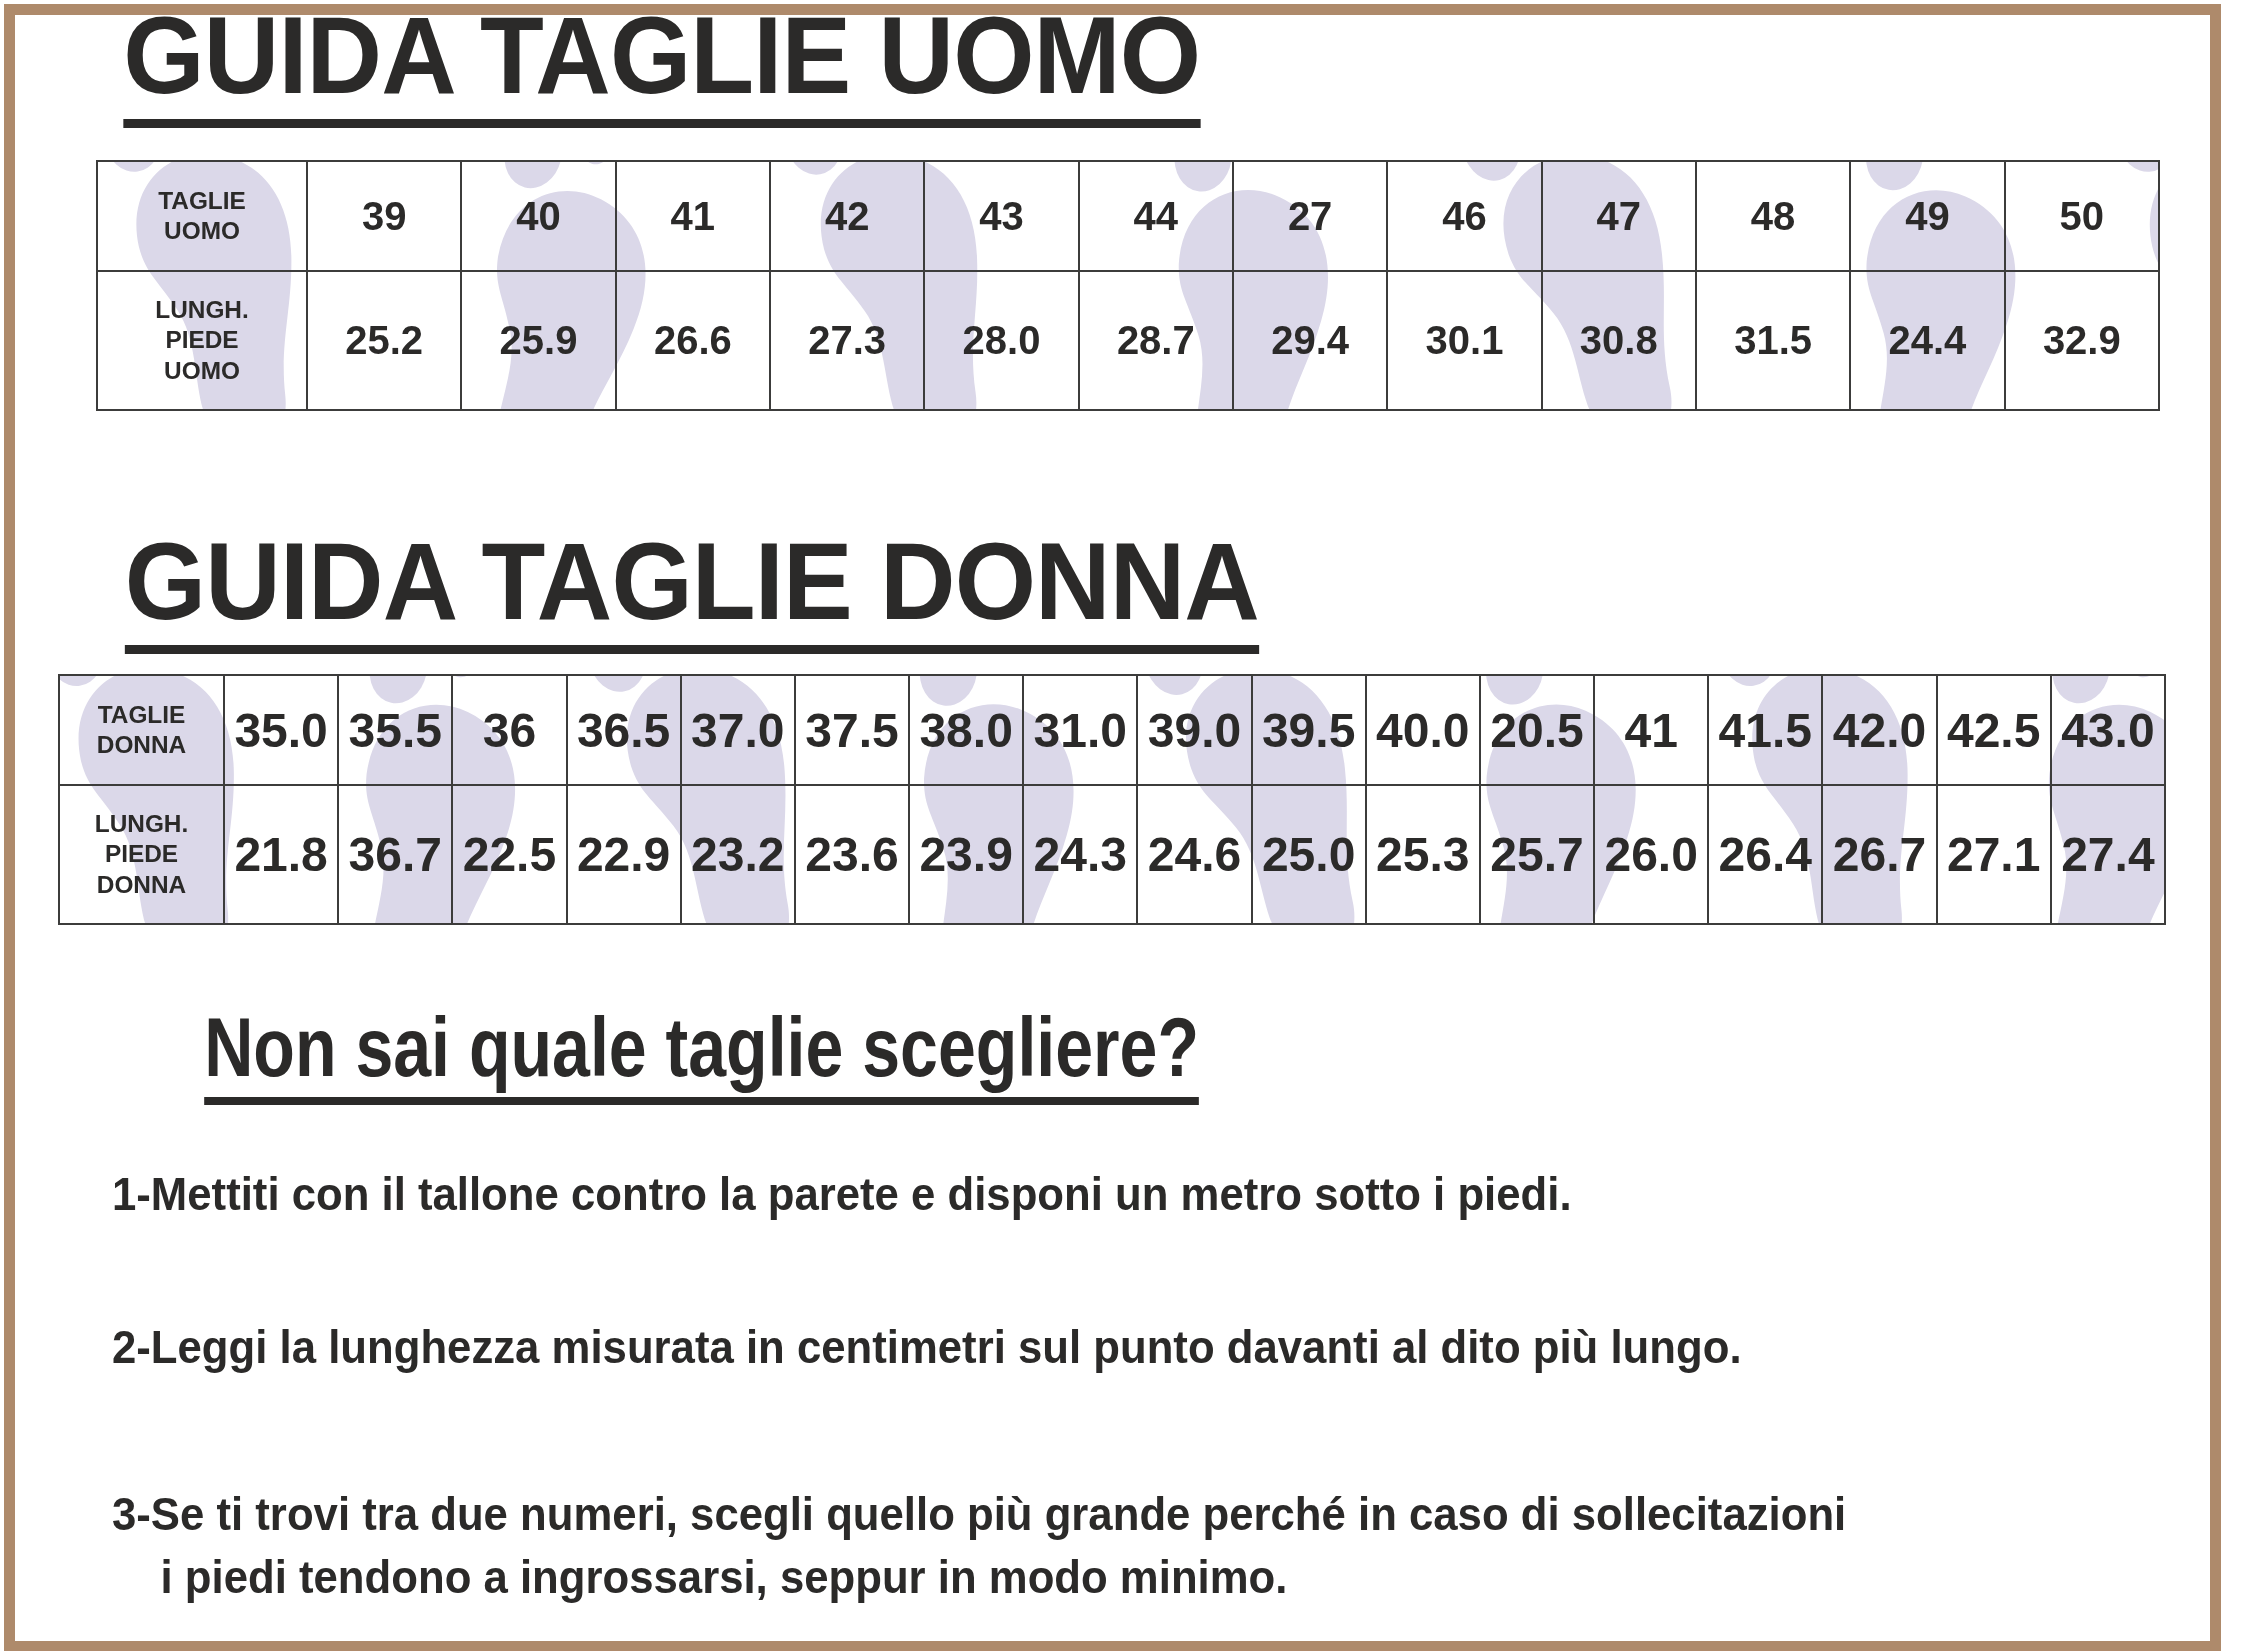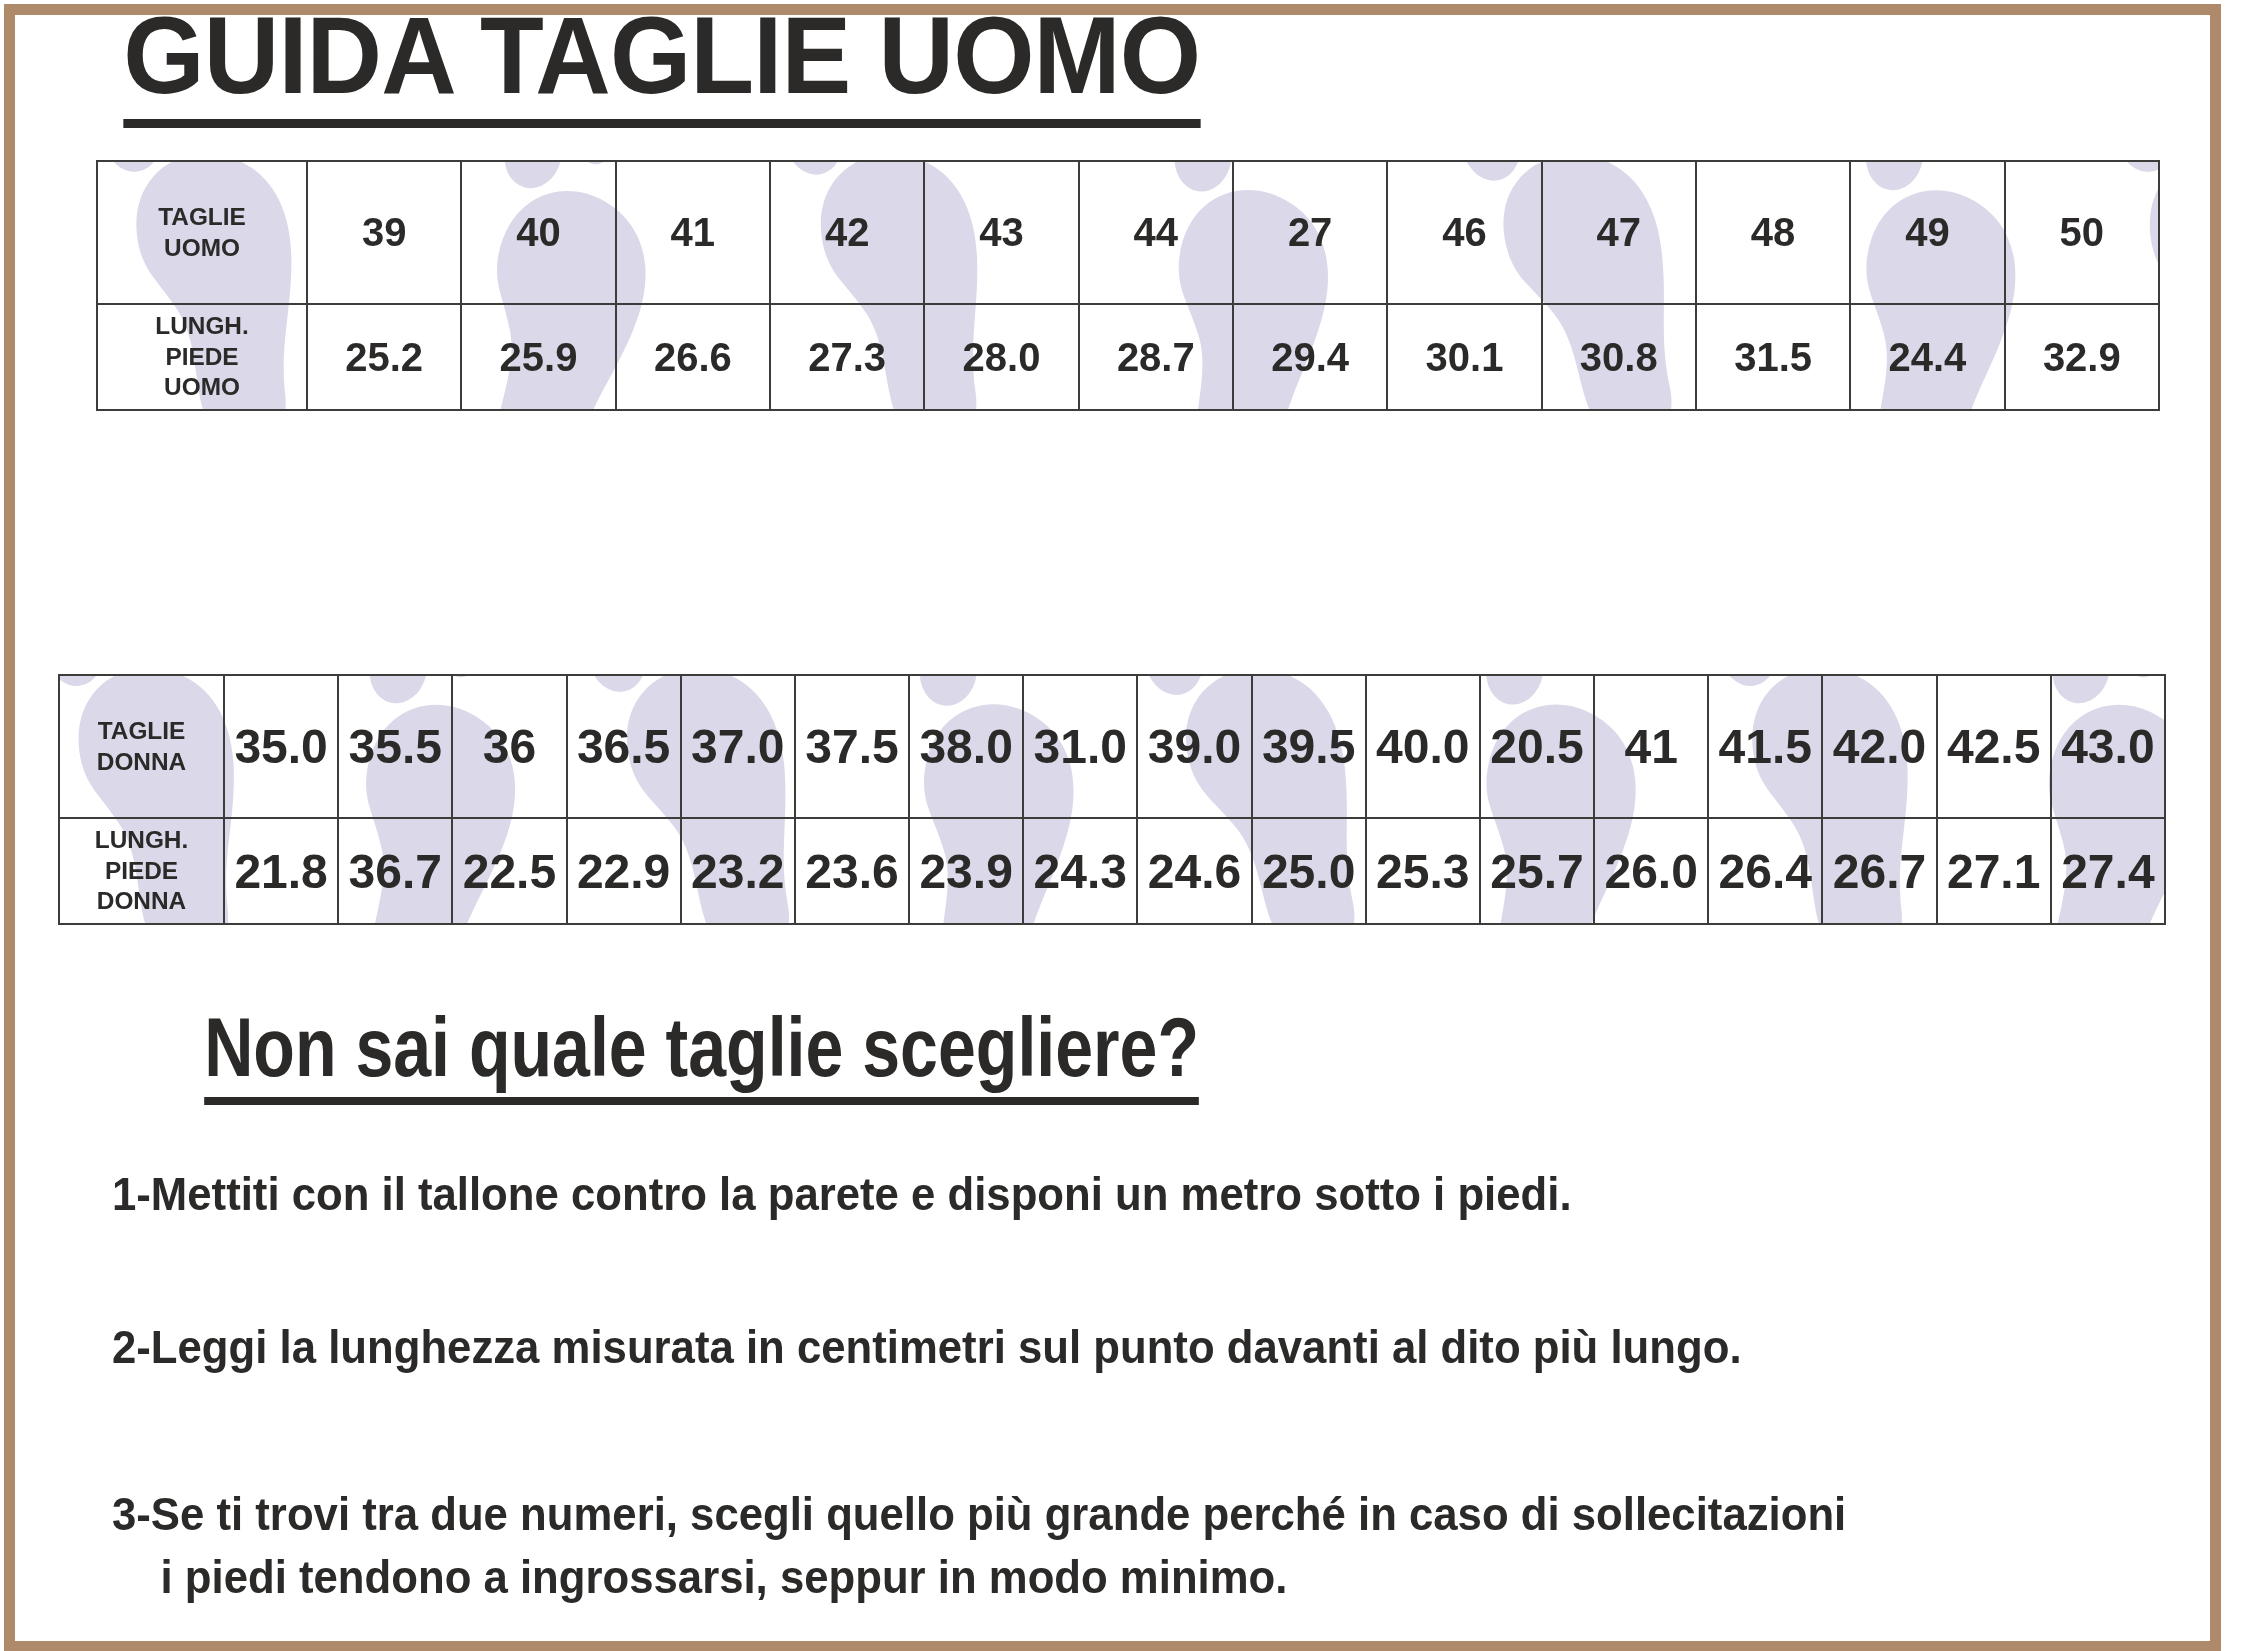--- a/index.html
+++ b/index.html
@@ -53,21 +53,21 @@
     position:absolute; left:0; top:0; z-index:1;
     width:100%; height:100%;
     border-collapse:collapse; table-layout:fixed;
   }
   .sizes-table td {
     border:2.7px solid #3c3c3b;
     text-align:center; vertical-align:middle;
     font-weight:bold; color:#2b2a29;
     padding:0; background:transparent;
   }
-  .sizes-table tr.r1 { height:143px; }
+  .sizes-table tr.r1 { height:110px; }
   .sizes-table td.rowhead {
     font-size:24.4px; line-height:1.25;
     white-space:pre-line;
   }
   .tw-men  td.rowhead { width:208px; }
   .tw-women td.rowhead { width:163px; }
   .tw-men  td.val { font-size:40px; }
   .tw-women td.val { font-size:48px; }
   .step {
     position:absolute; left:112px; width:2108px;
@@ -142,20 +142,23 @@
             <td class="val">30.1</td>
             <td class="val">30.8</td>
             <td class="val">31.5</td>
             <td class="val">24.4</td>
             <td class="val">32.9</td>
           </tr>
     </tbody>
       </table>
   </div>
 
+  <div class="big-title h-donna">
+    <span class="inner">GUIDA TAGLIE DONNA</span>
+  </div>
 
   <div class="table-wrap tw-women">
     <svg class="watermarks" width="2108" height="251" viewBox="0 0 2330 277">
       <use href="#foot" transform="translate(0,-85) scale(0.85) rotate(-8,125,250)"></use>
       <use href="#foot" transform="translate(300,-45) scale(0.85) rotate(12,125,250)"></use>
       <use href="#foot" transform="translate(610,-85) scale(0.85) rotate(-12,125,250)"></use>
       <use href="#foot" transform="translate(920,-45) scale(0.85) rotate(8,125,250)"></use>
       <use href="#foot" transform="translate(1230,-85) scale(0.85) rotate(-14,125,250)"></use>
       <use href="#foot" transform="translate(1540,-45) scale(0.85) rotate(10,125,250)"></use>
       <use href="#foot" transform="translate(1850,-85) scale(0.85) rotate(-8,125,250)"></use>

